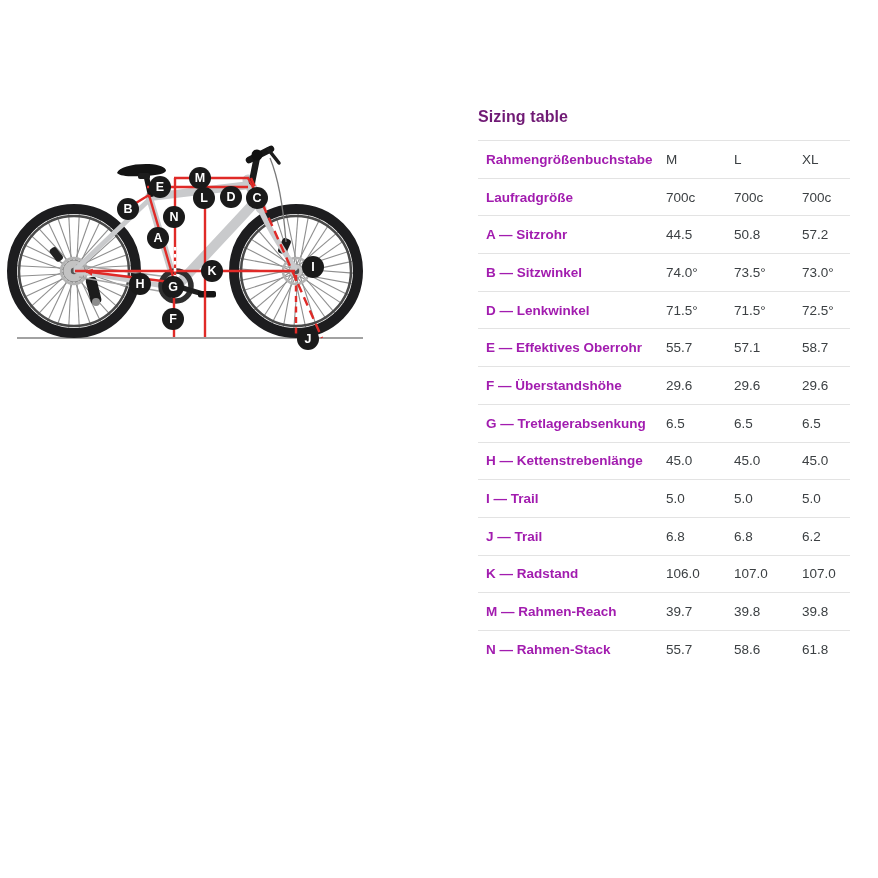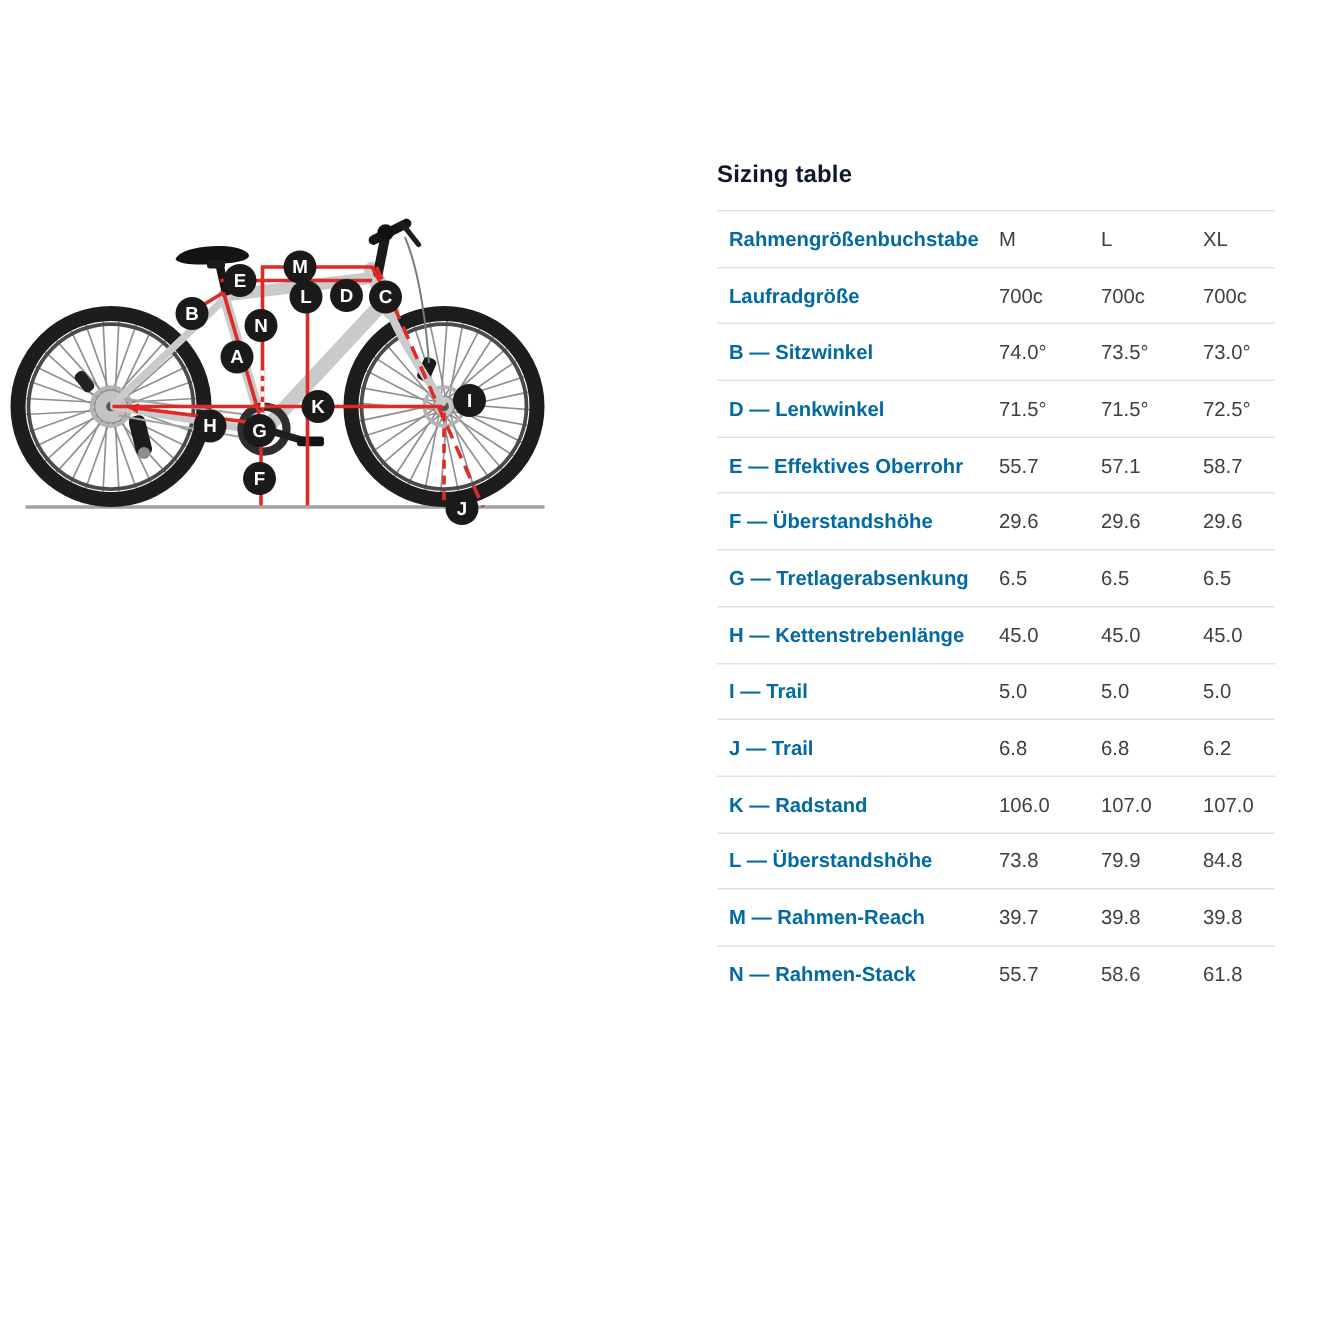--- a/index.html
+++ b/index.html
@@ -16,35 +16,35 @@
   .pt text{
     font-family:"Liberation Sans", sans-serif;
     font-size:12.5px;font-weight:700;fill:#ffffff;
     text-anchor:middle;
   }
 
   
   .panel{position:absolute;left:478px;top:106px;width:372px;}
   .panel h2{
     margin:0 0 13px 0;
-    font-size:16px;font-weight:700;color:#0f172a;line-height:21px;
+    font-size:16px;font-weight:700;color:#701a75;line-height:21px;
     letter-spacing:.1px;
   }
   .table{width:372px;}
   .tr{
     display:grid;
     grid-template-columns:180px 68px 68px 1fr;
     align-items:center;
     height:37.7px;
     box-sizing:border-box;
     border-top:1px solid #e3e3e3;
     padding-left:8px;
     font-size:13.5px;color:#3c4043;
   }
-  .tr .label{font-weight:700;color:#0369a1;padding-right:6px;}
+  .tr .label{font-weight:700;color:#a21caf;padding-right:6px;}
   .tr .val{font-weight:400;color:#3c4043;}
 </style>
 </head>
 <body>
 
 <main class="page">
 
   <div class="diagram">
     <svg viewBox="0 138 470 218" xmlns="http://www.w3.org/2000/svg">
       <defs>
@@ -268,20 +268,26 @@
         <div class="val">L</div>
         <div class="val">XL</div>
       </div>
       <div class="tr">
         <div class="label">Laufradgröße</div>
         <div class="val">700c</div>
         <div class="val">700c</div>
         <div class="val">700c</div>
       </div>
       <div class="tr">
+        <div class="label">A — Sitzrohr</div>
+        <div class="val">44.5</div>
+        <div class="val">50.8</div>
+        <div class="val">57.2</div>
+      </div>
+      <div class="tr">
         <div class="label">B — Sitzwinkel</div>
         <div class="val">74.0°</div>
         <div class="val">73.5°</div>
         <div class="val">73.0°</div>
       </div>
       <div class="tr">
         <div class="label">D — Lenkwinkel</div>
         <div class="val">71.5°</div>
         <div class="val">71.5°</div>
         <div class="val">72.5°</div>
@@ -322,26 +328,20 @@
         <div class="val">6.8</div>
         <div class="val">6.2</div>
       </div>
       <div class="tr">
         <div class="label">K — Radstand</div>
         <div class="val">106.0</div>
         <div class="val">107.0</div>
         <div class="val">107.0</div>
       </div>
       <div class="tr">
-        <div class="label">L — Überstandshöhe</div>
-        <div class="val">73.8</div>
-        <div class="val">79.9</div>
-        <div class="val">84.8</div>
-      </div>
-      <div class="tr">
         <div class="label">M — Rahmen-Reach</div>
         <div class="val">39.7</div>
         <div class="val">39.8</div>
         <div class="val">39.8</div>
       </div>
       <div class="tr">
         <div class="label">N — Rahmen-Stack</div>
         <div class="val">55.7</div>
         <div class="val">58.6</div>
         <div class="val">61.8</div>

